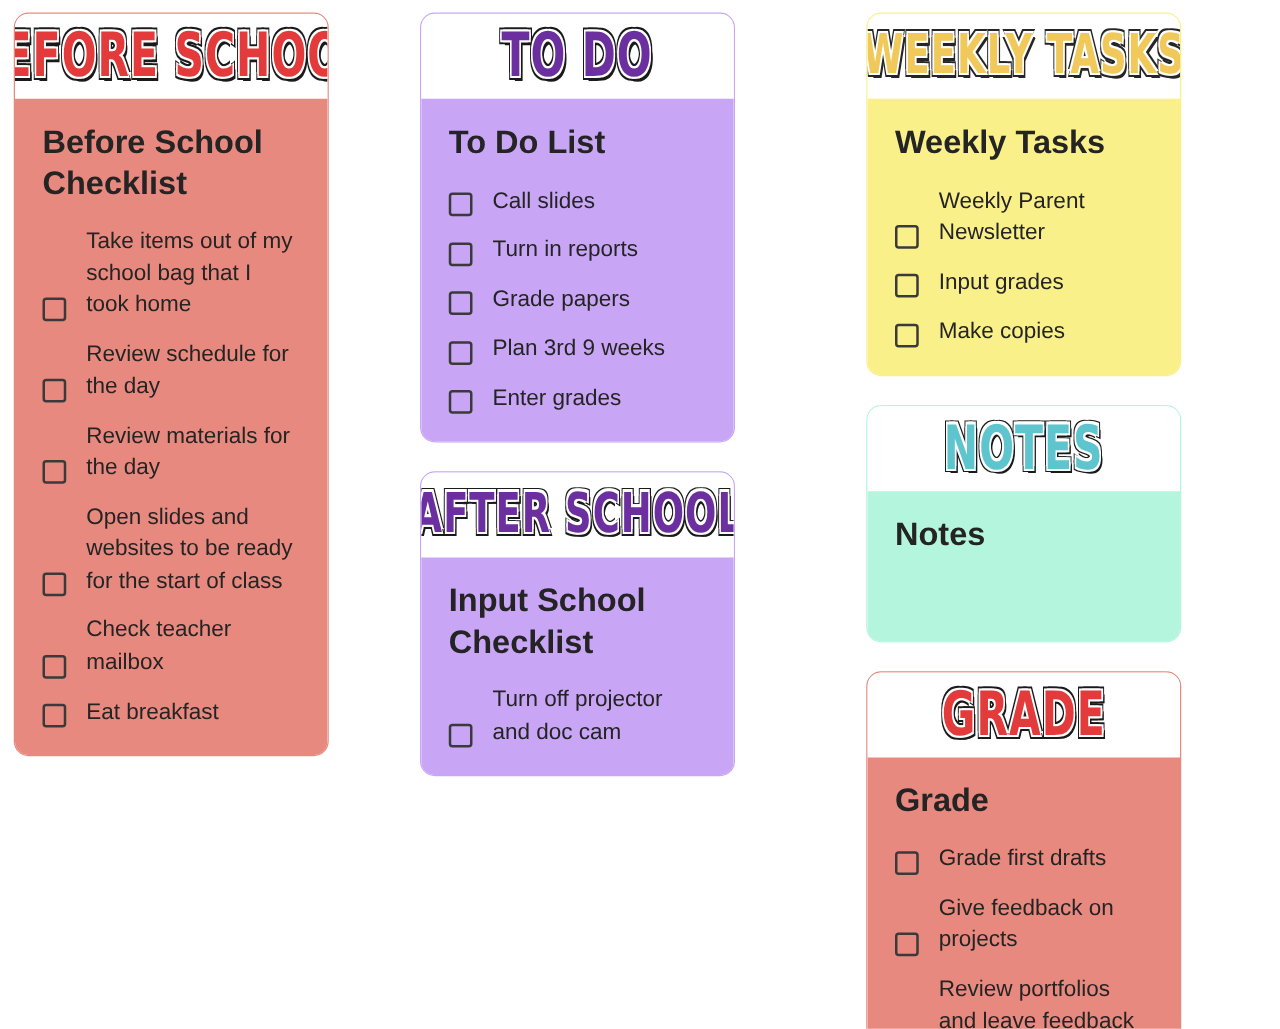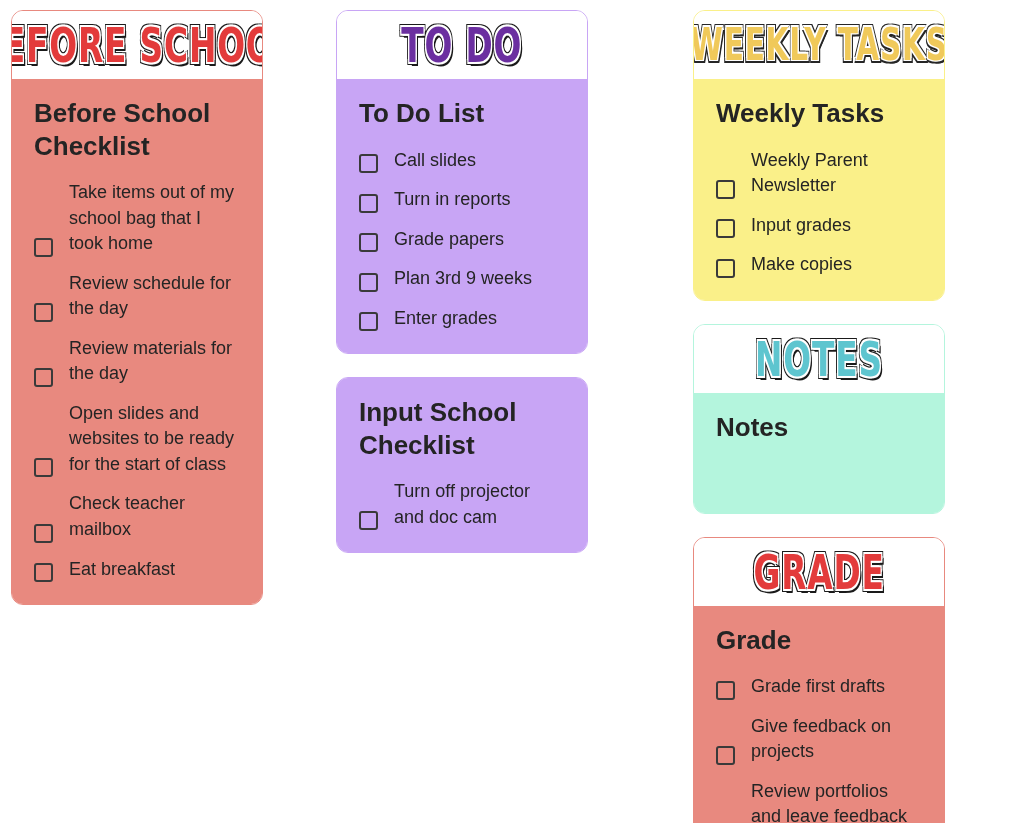--- a/index.html
+++ b/index.html
@@ -248,20 +248,23 @@
           <li class="check-item">
             <span class="checkbox"></span>
             <span class="check-label">Enter grades</span>
           </li>
         </ul>
       </div>
     </div>
 
 
     <div class="card theme-purple">
+      <div class="card-header">
+        <span class="banner banner-purple banner-sm">AFTER SCHOOL</span>
+      </div>
       <div class="card-body">
         <p class="card-subtitle">Input School Checklist</p>
         <ul class="checklist">
           <li class="check-item">
             <span class="checkbox"></span>
             <span class="check-label">Turn off projector and doc cam</span>
           </li>
         </ul>
       </div>
     </div>

